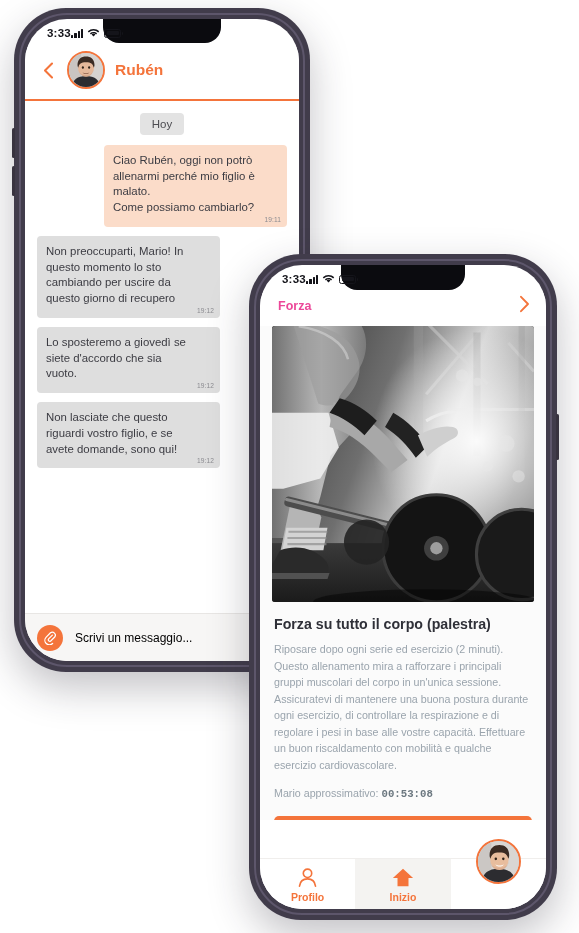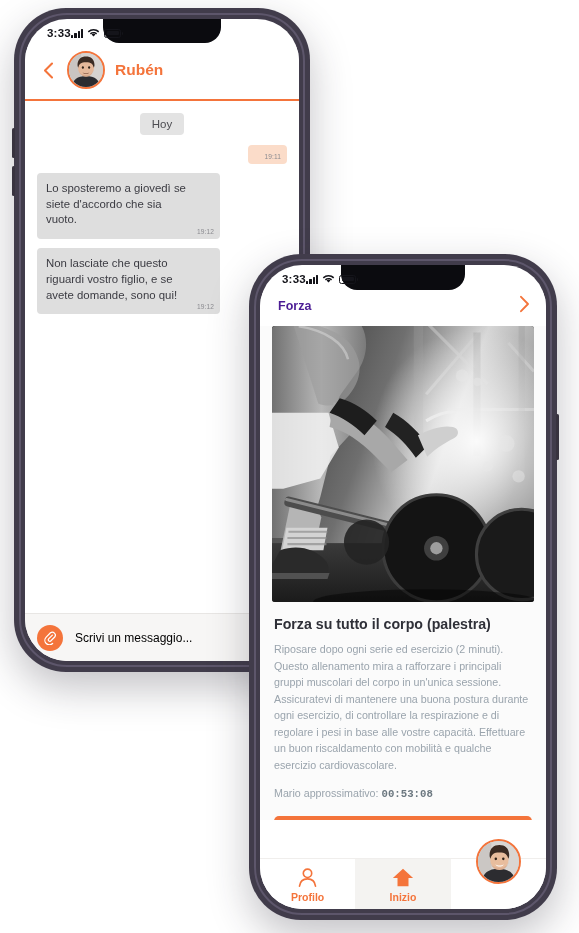--- a/index.html
+++ b/index.html
@@ -126,21 +126,21 @@
     display: flex; align-items: center; justify-content: center;
     margin-left: -2px;
   }
   .chat-input .ph { font-size: 12px; color: #000000; }
 
   
   .wk-header {
     display: flex; align-items: center; justify-content: space-between;
     padding: 2px 16px 9px 18px; background: #fff;
   }
-  .wk-header .cat { color: #4c1d95; font-size: 12.5px; font-weight: bold; }
+  .wk-header .cat { color: #ec4899; font-size: 12.5px; font-weight: bold; }
   .wk-header .chev { color: #f4743b; }
   .wk-scroll { background: #fbfbfb; height: 494px; overflow: hidden; }
   .hero {
     margin: 0 12px; height: 276px; border-radius: 3px; overflow: hidden;
     position: relative; background: #3a3a3a;
   }
   .hero svg { display: block; width: 100%; height: 100%; }
   .wk-card { padding: 14px 14px 0 14px; }
   .wk-title { font-size: 14.2px; font-weight: bold; color: #2f3038; margin-bottom: 9px; }
   .wk-desc { font-size: 10.7px; line-height: 1.55; color: #9aa4ad; }
@@ -229,23 +229,29 @@
         </span>
         <span class="chat-title">Rubén</span>
       </div>
 
       <div class="chat-body">
         <div class="daypill-wrap">
           <span class="daypill">Hoy</span>
         </div>
 
         <div class="bubble out">
+          <span style="white-space:pre-line">Ciao Rubén, oggi non potrò allenarmi perché mio figlio è malato.
+Come possiamo cambiarlo?</span>
           <span class="ts">19:11</span>
         </div>
 
+        <div class="bubble in">
+          <span>Non preoccuparti, Mario! In questo momento lo sto cambiando per uscire da questo giorno di recupero</span>
+          <span class="ts">19:12</span>
+        </div>
 
         <div class="bubble in">
           <span>Lo sposteremo a giovedì se siete d'accordo che sia vuoto.</span>
           <span class="ts">19:12</span>
         </div>
 
         <div class="bubble in">
           <span>Non lasciate che questo riguardi vostro figlio, e se avete domande, sono qui!</span>
           <span class="ts">19:12</span>
         </div>

